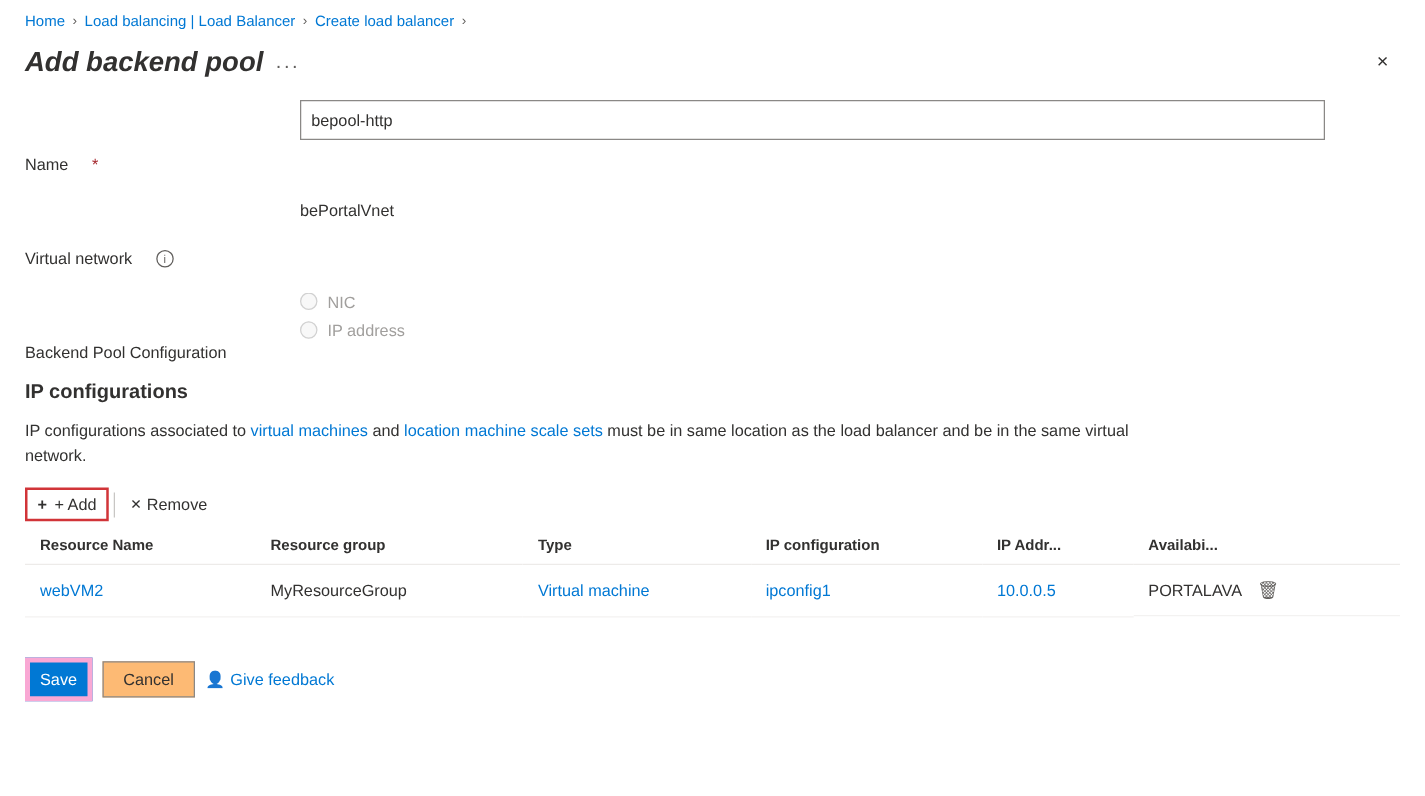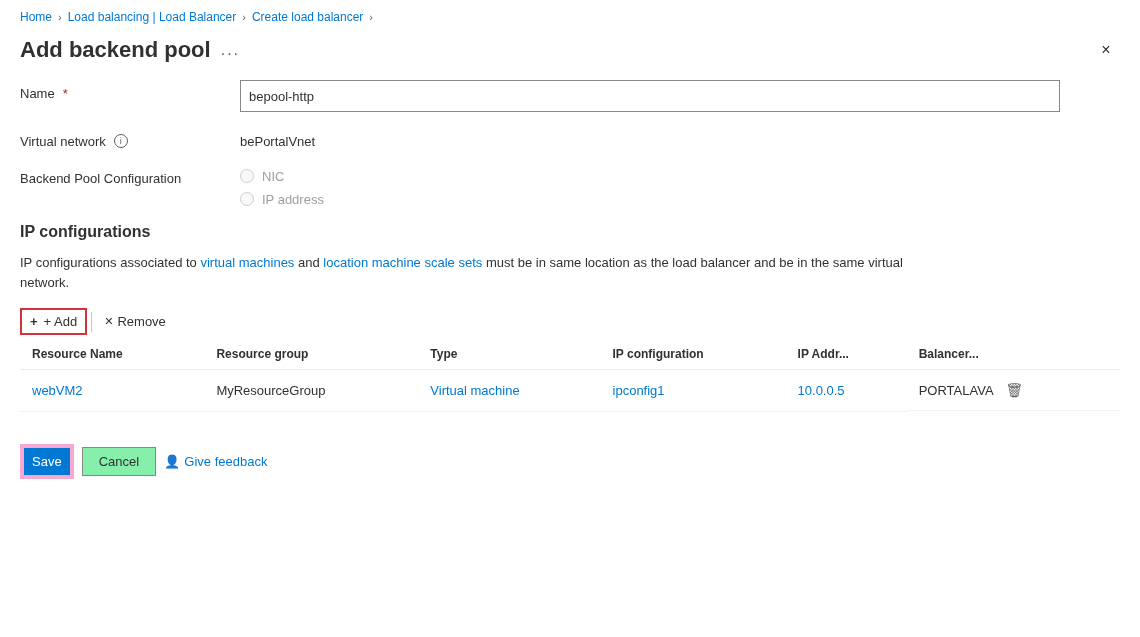--- a/index.html
+++ b/index.html
@@ -42,20 +42,21 @@
     }
     .panel-title-row {
       display: flex;
       align-items: center;
       gap: 10px;
     }
     .panel-title {
       font-size: 22px;
       font-weight: 600;
       color: #323130;
+      font-style: italic;
     }
     .panel-ellipsis {
       color: #605e5c;
       font-size: 16px;
       cursor: pointer;
       letter-spacing: 2px;
     }
     .close-btn {
       width: 28px;
       height: 28px;
@@ -78,21 +79,23 @@
       align-items: flex-start;
       margin-bottom: 16px;
     }
     .form-label {
       width: 220px;
       min-width: 220px;
       font-size: 13px;
       color: #323130;
       padding-top: 6px;
       display: flex;
-      gap: 8px;
+      align-items: center;
+      gap: 19px;
+      margin-top: 38px;
     }
     .form-label .required {
       color: #a4262c;
     }
     .info-icon {
       display: inline-flex;
       align-items: center;
       justify-content: center;
       width: 14px;
       height: 14px;
@@ -230,21 +233,21 @@
     .btn-save {
       background: #0078d4;
       color: #fff;
       border: 4px solid #f9a8d4;
       padding: 6px 8px;
       font-size: 13px;
       cursor: pointer;
       font-weight: 500;
     }
     .btn-cancel {
-      background: #86efac;
+      background: #fdba74;
       color: #323130;
       border: 1px solid #8a8886;
       padding: 6px 16px;
       font-size: 13px;
       cursor: pointer;
     }
     .feedback-link {
       display: flex;
       align-items: center;
       gap: 4px;
@@ -345,21 +348,21 @@
       </div>
 
       <table class="data-table">
         <thead>
           <tr>
             <th>Resource Name</th>
             <th>Resource group</th>
             <th>Type</th>
             <th>IP configuration</th>
             <th>IP Addr...</th>
-            <th>Balancer...</th>
+            <th>Availabi...</th>
           </tr>
         </thead>
         <tbody id="table-body">
             <tr>
       <td>
         <a href="#" class="link-cell">webVM2</a>
       </td>
       <td>MyResourceGroup</td>
       <td style="color:#0078d4;">Virtual machine</td>
       <td>

